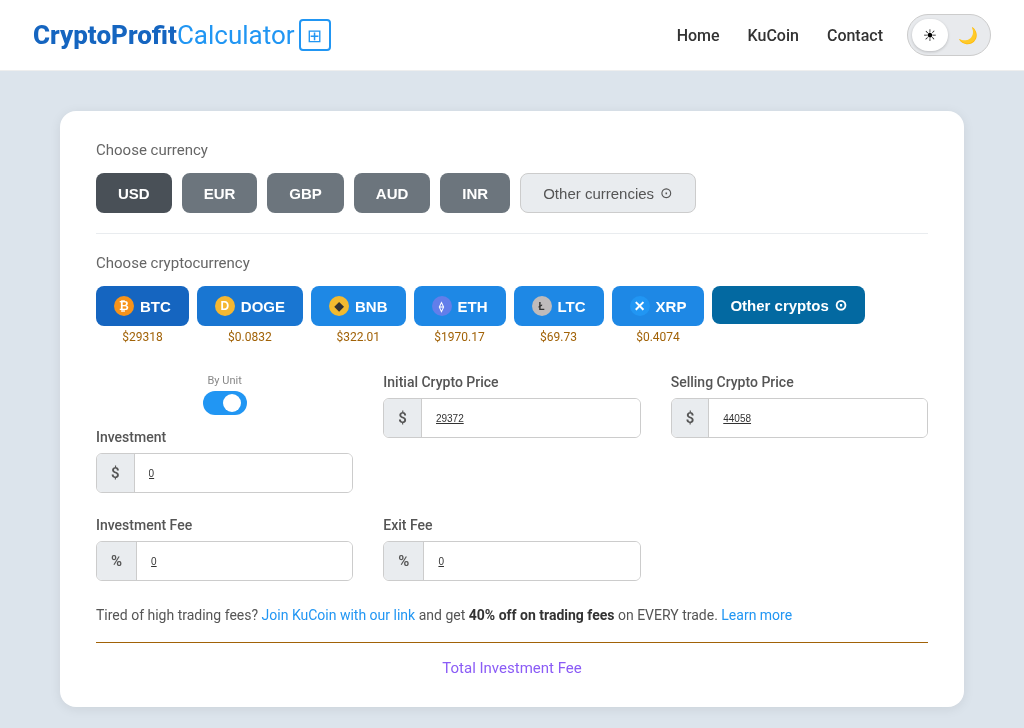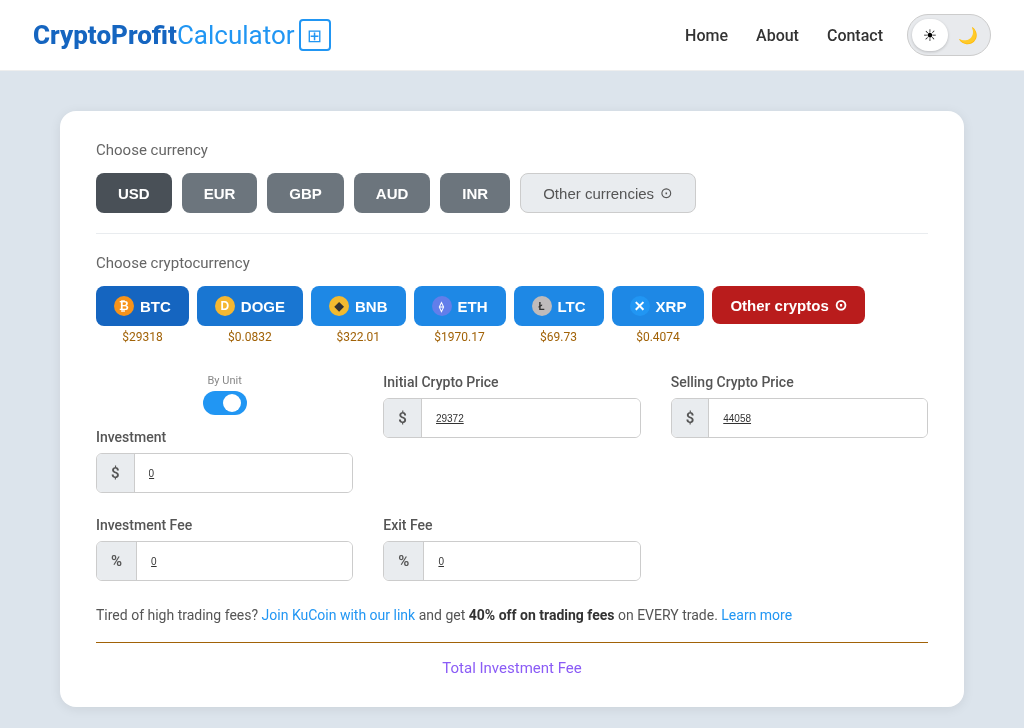--- a/index.html
+++ b/index.html
@@ -148,21 +148,21 @@
       background: #1e88e5;
       transition: background 0.15s;
     }
     .crypto-btn.btc { background: #1565c0; }
     .crypto-btn.doge { background: #1976d2; }
     .crypto-btn.bnb { background: #1e88e5; }
     .crypto-btn.eth { background: #1e88e5; }
     .crypto-btn.ltc { background: #1e88e5; }
     .crypto-btn.xrp { background: #1e88e5; }
     .crypto-btn.other-crypto {
-      background: #b91c1c;
+      background: #0369a1;
       display: flex; align-items: center; gap: 6px;
     }
     .crypto-price {
       font-size: 12px;
       color: #a16207;
     }
     .coin-icon {
       width: 20px; height: 20px;
       border-radius: 50%;
       display: inline-flex; align-items: center; justify-content: center;
@@ -283,21 +283,21 @@
 
 <nav class="navbar">
   <a class="logo" href="#">
     <span class="logo-crypto">Crypto</span>
       <span class="logo-profit">Profit</span>
       <span class="logo-calculator">Calculator</span>
     <span class="logo-icon">⊞</span>
   </a>
   <div class="nav-links">
     <a href="#">Home</a>
-    <a href="#">About</a>
+    <a href="#">KuCoin</a>
     <a href="#">Contact</a>
   </div>
   <div class="theme-toggle">
     <button class="theme-btn active">☀</button>
     <button class="theme-btn inactive">🌙</button>
   </div>
 </nav>
 
 <div class="main-wrapper">
   <div class="card">

